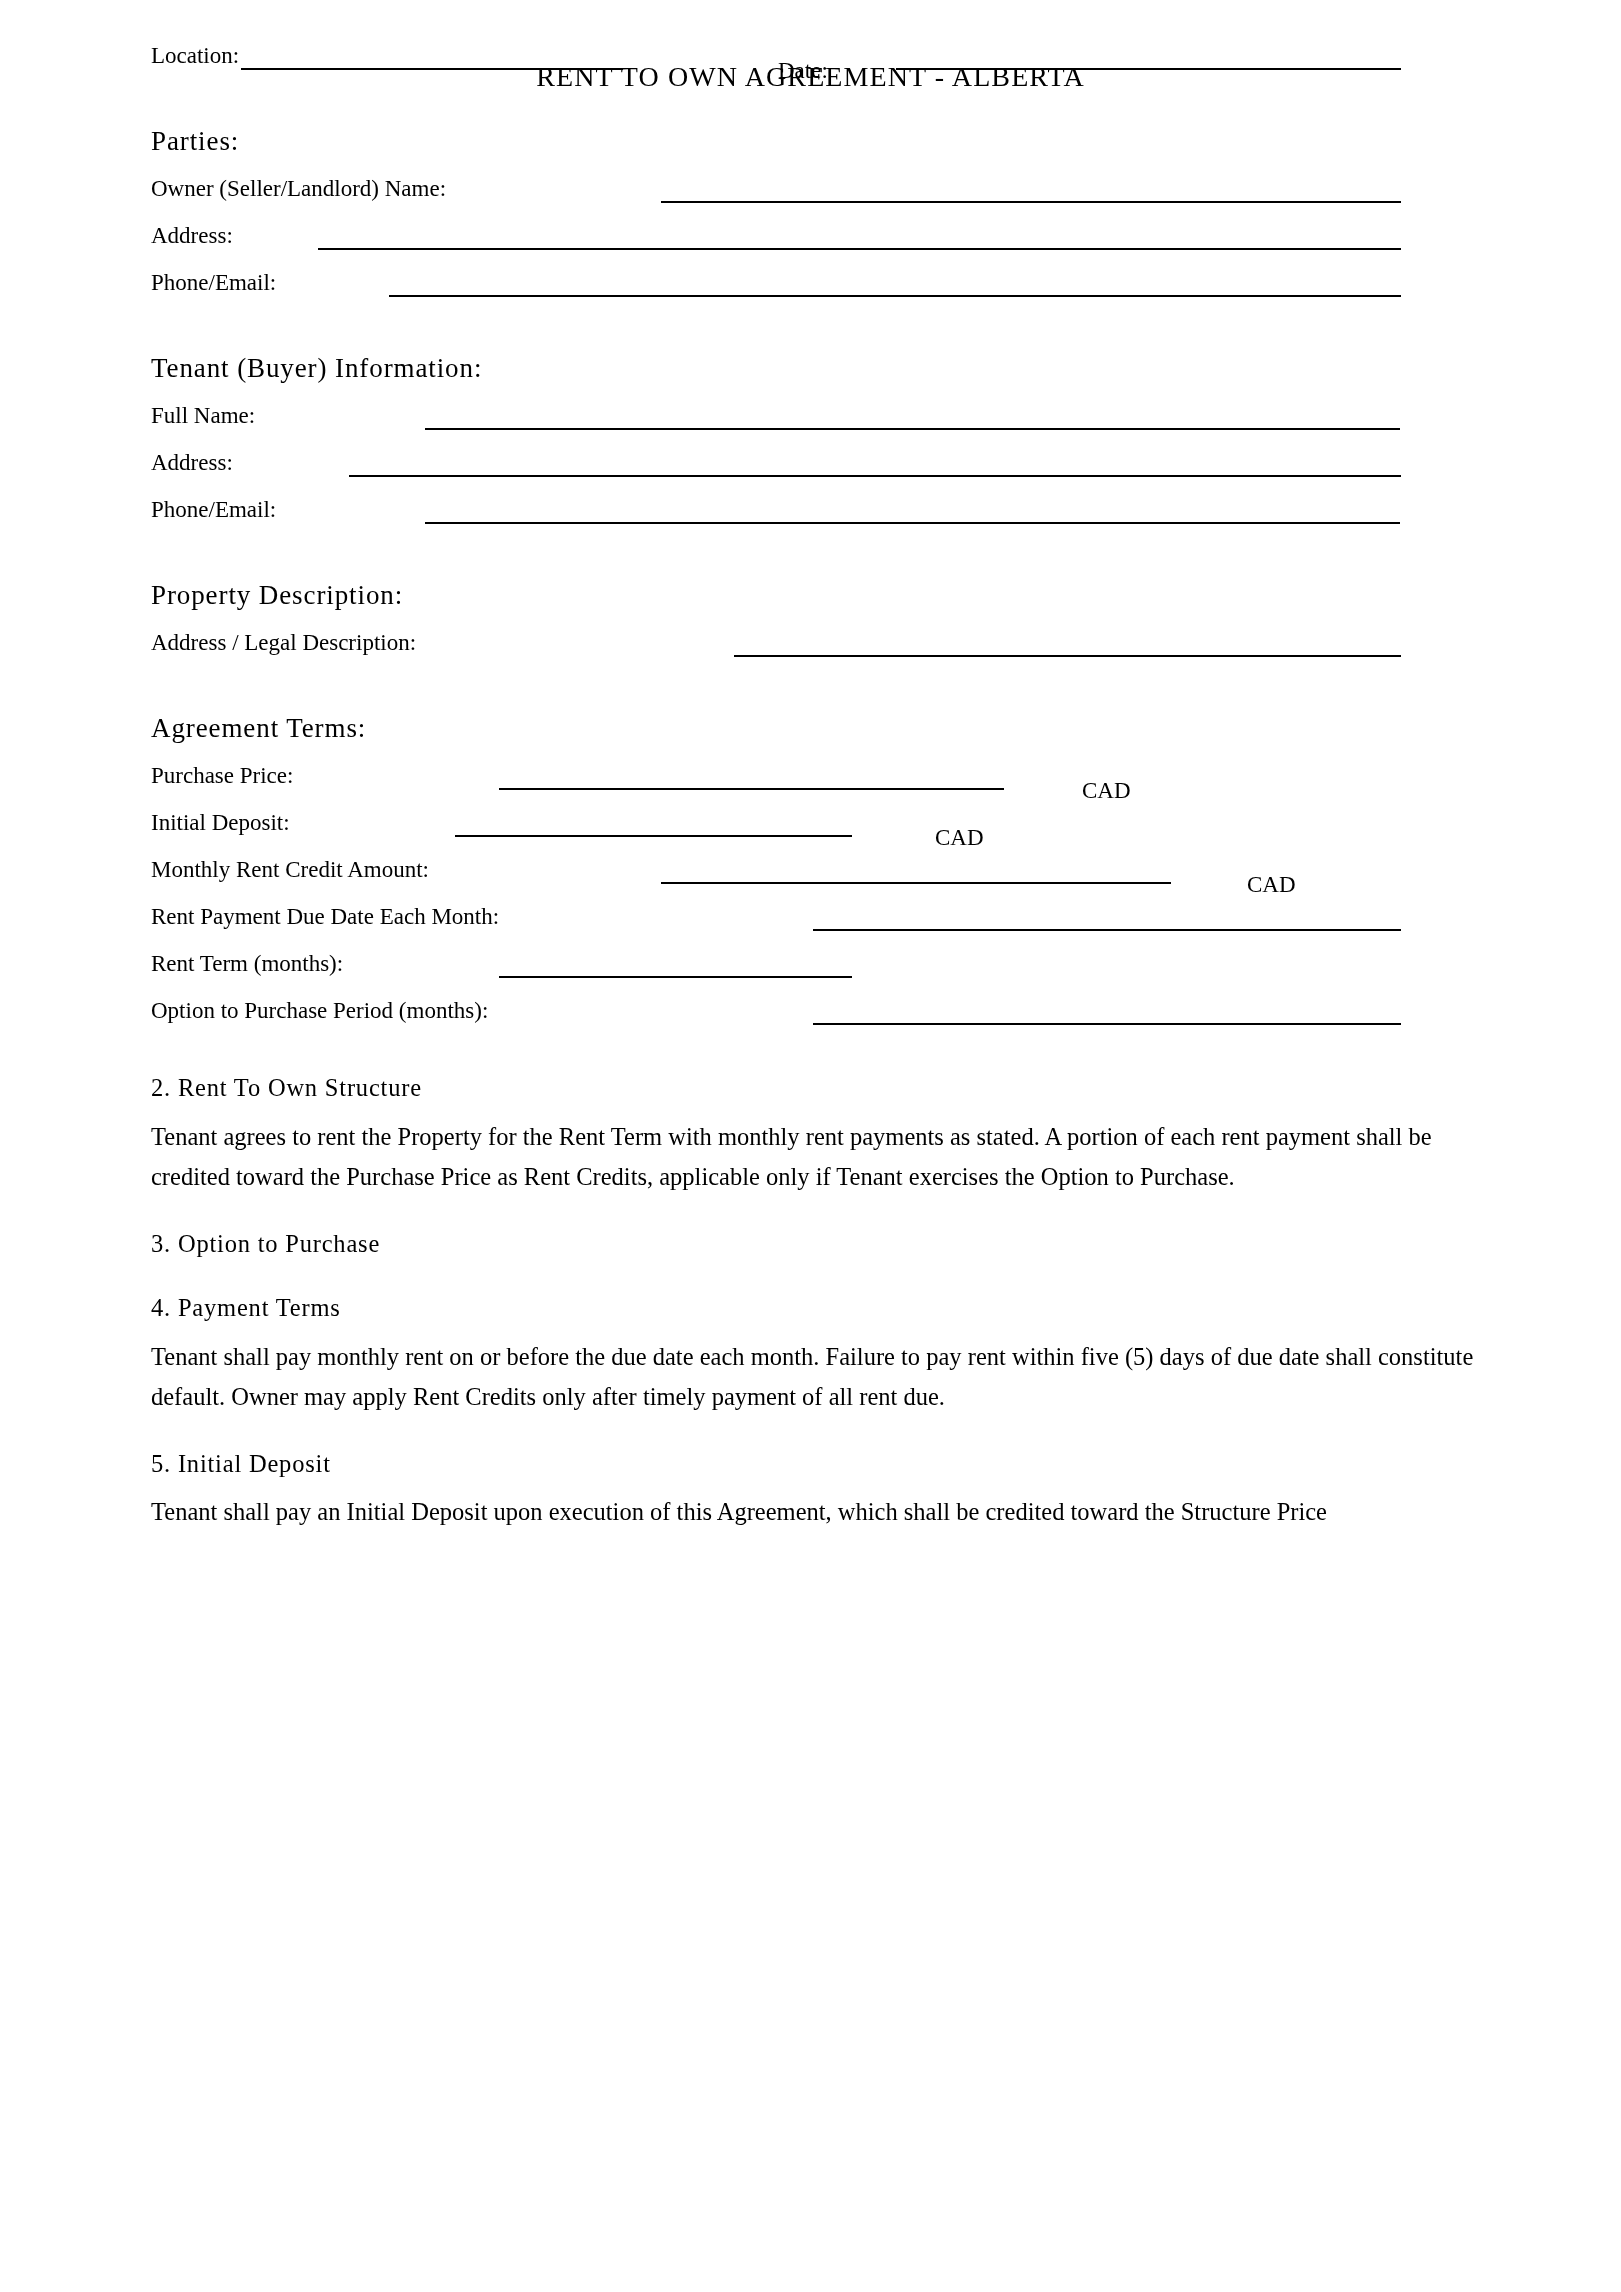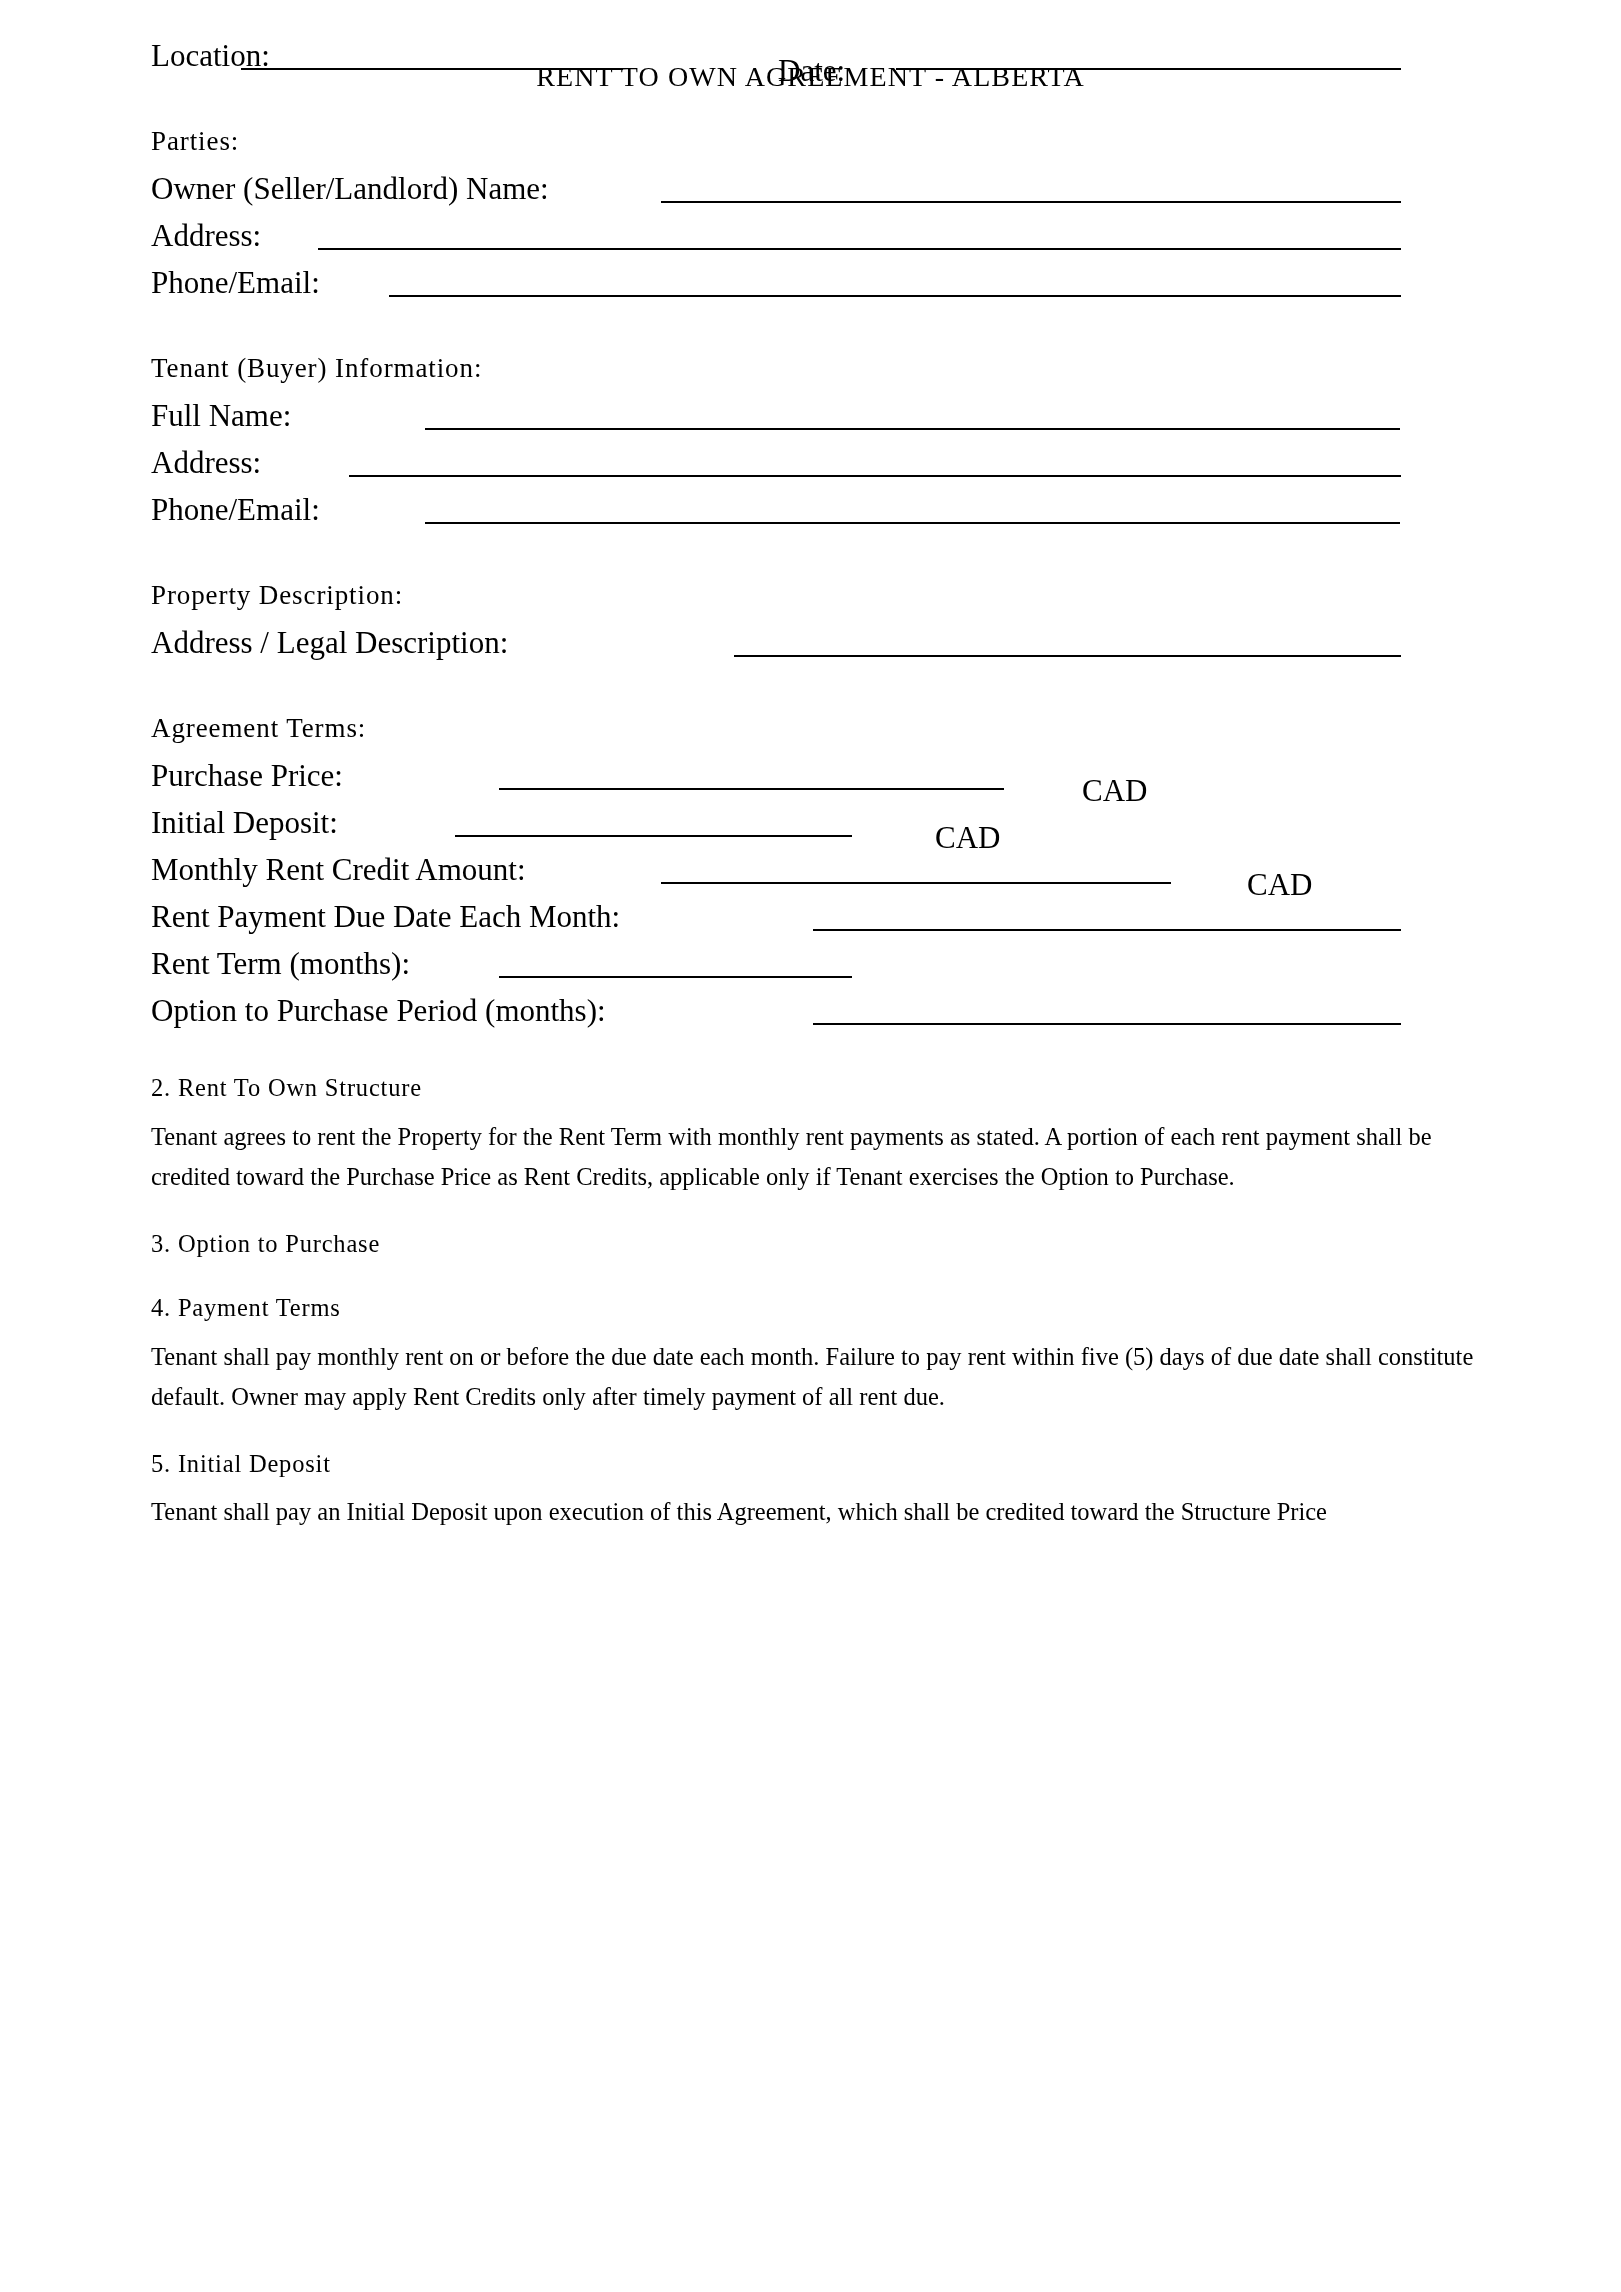--- a/index.html
+++ b/index.html
@@ -34,21 +34,21 @@
   .content {
     position: absolute;
     left: 151px;
     top: 0;
     width: 1325px;
   }
   
   .row {
     position: relative;
     height: 47px;
-    font-size: 31px;
+    font-size: 23px;
     line-height: 33px;
     white-space: nowrap;
     text-decoration: underline;
   }
   .row .lbl {
     display: inline-block;
     vertical-align: top;
   }
   .row .unit {
     position: absolute;

